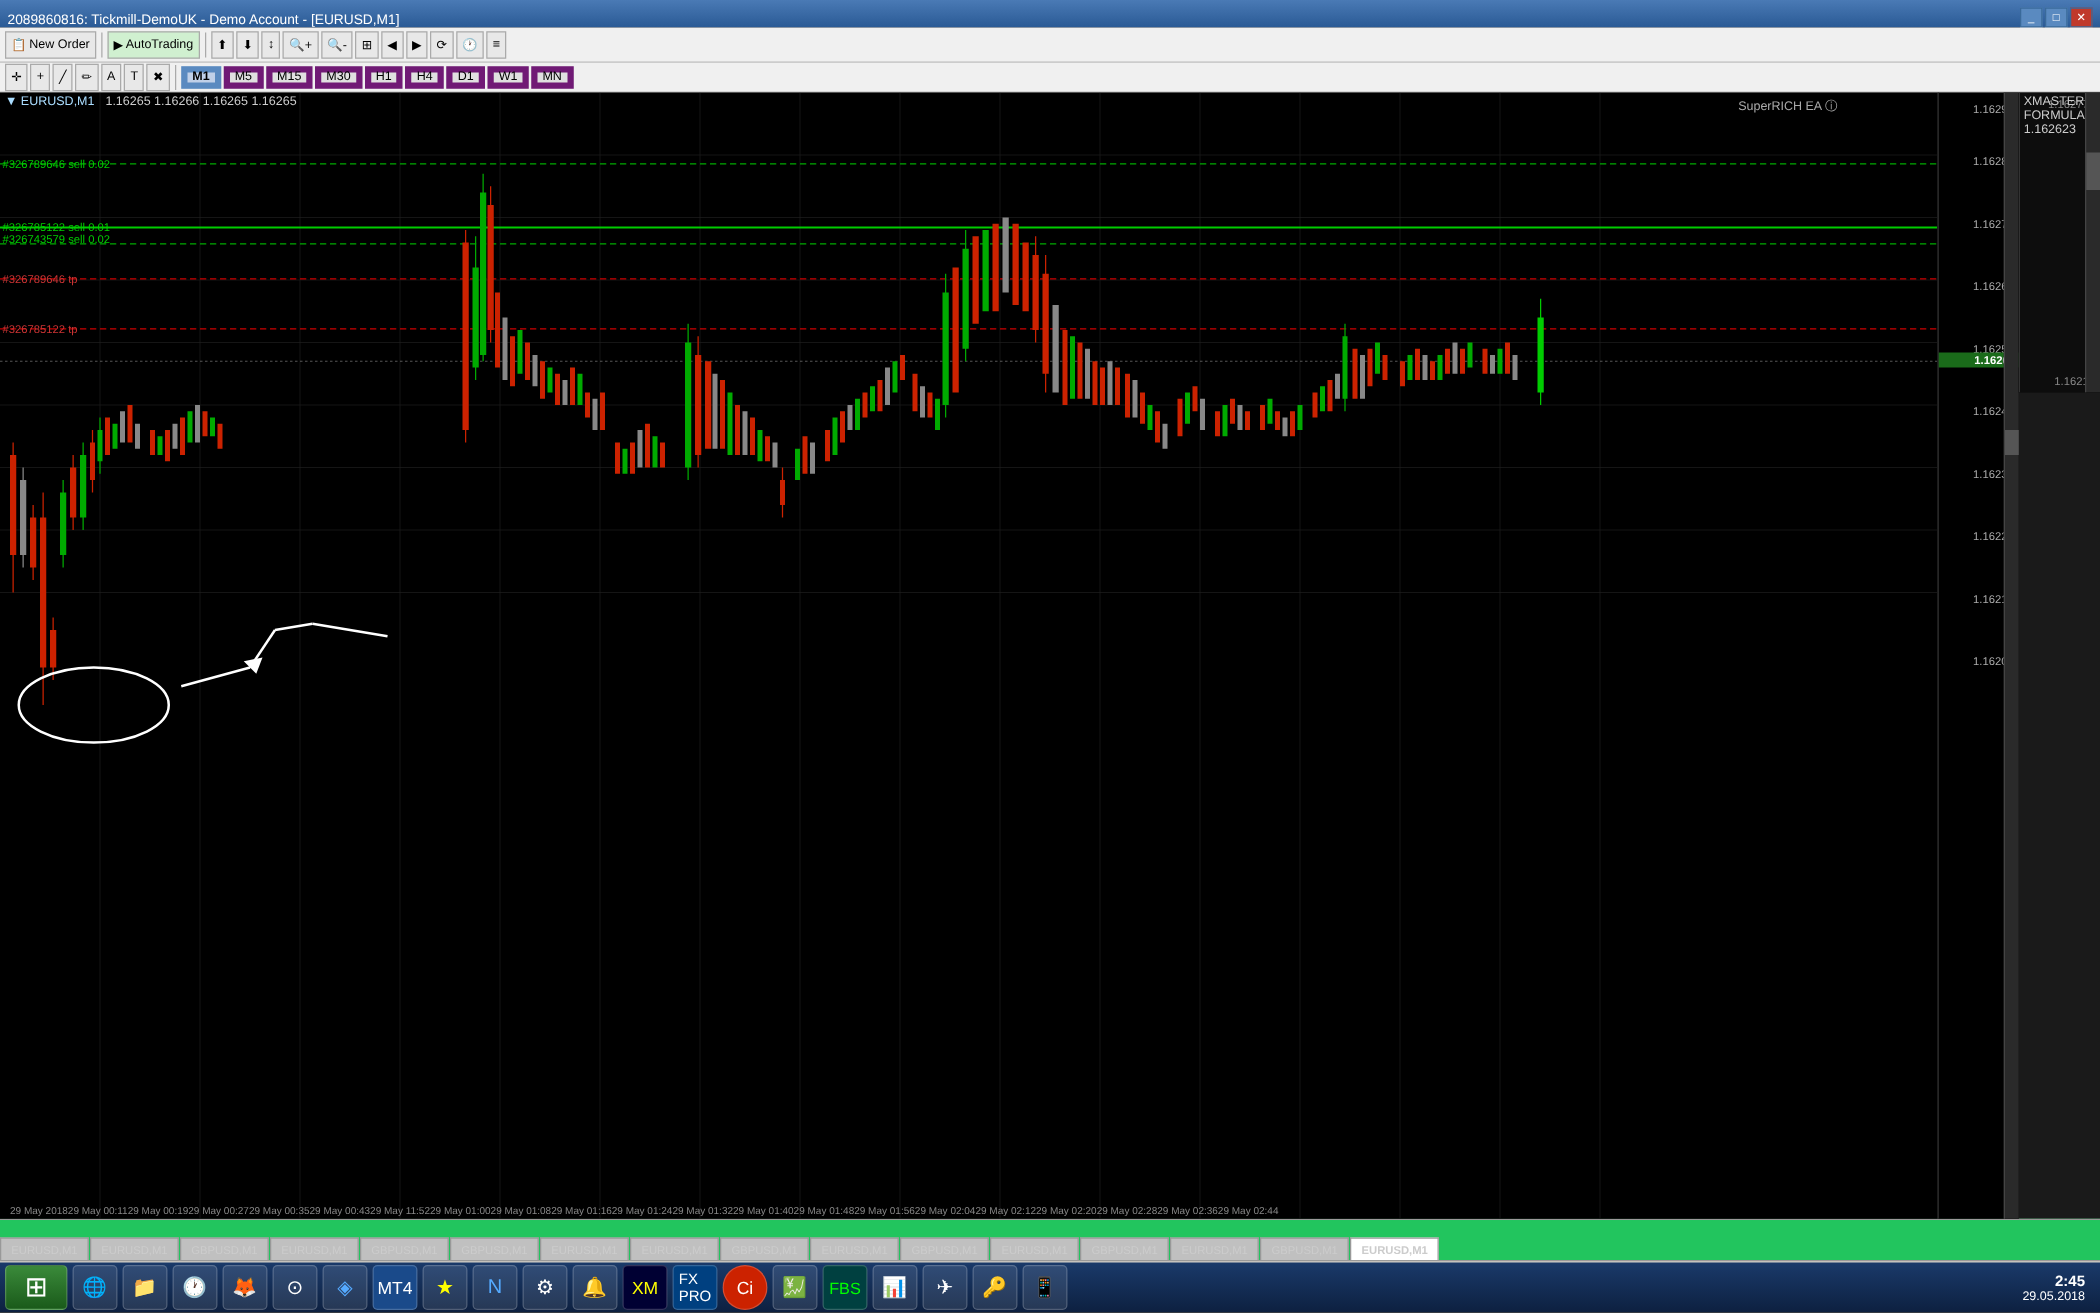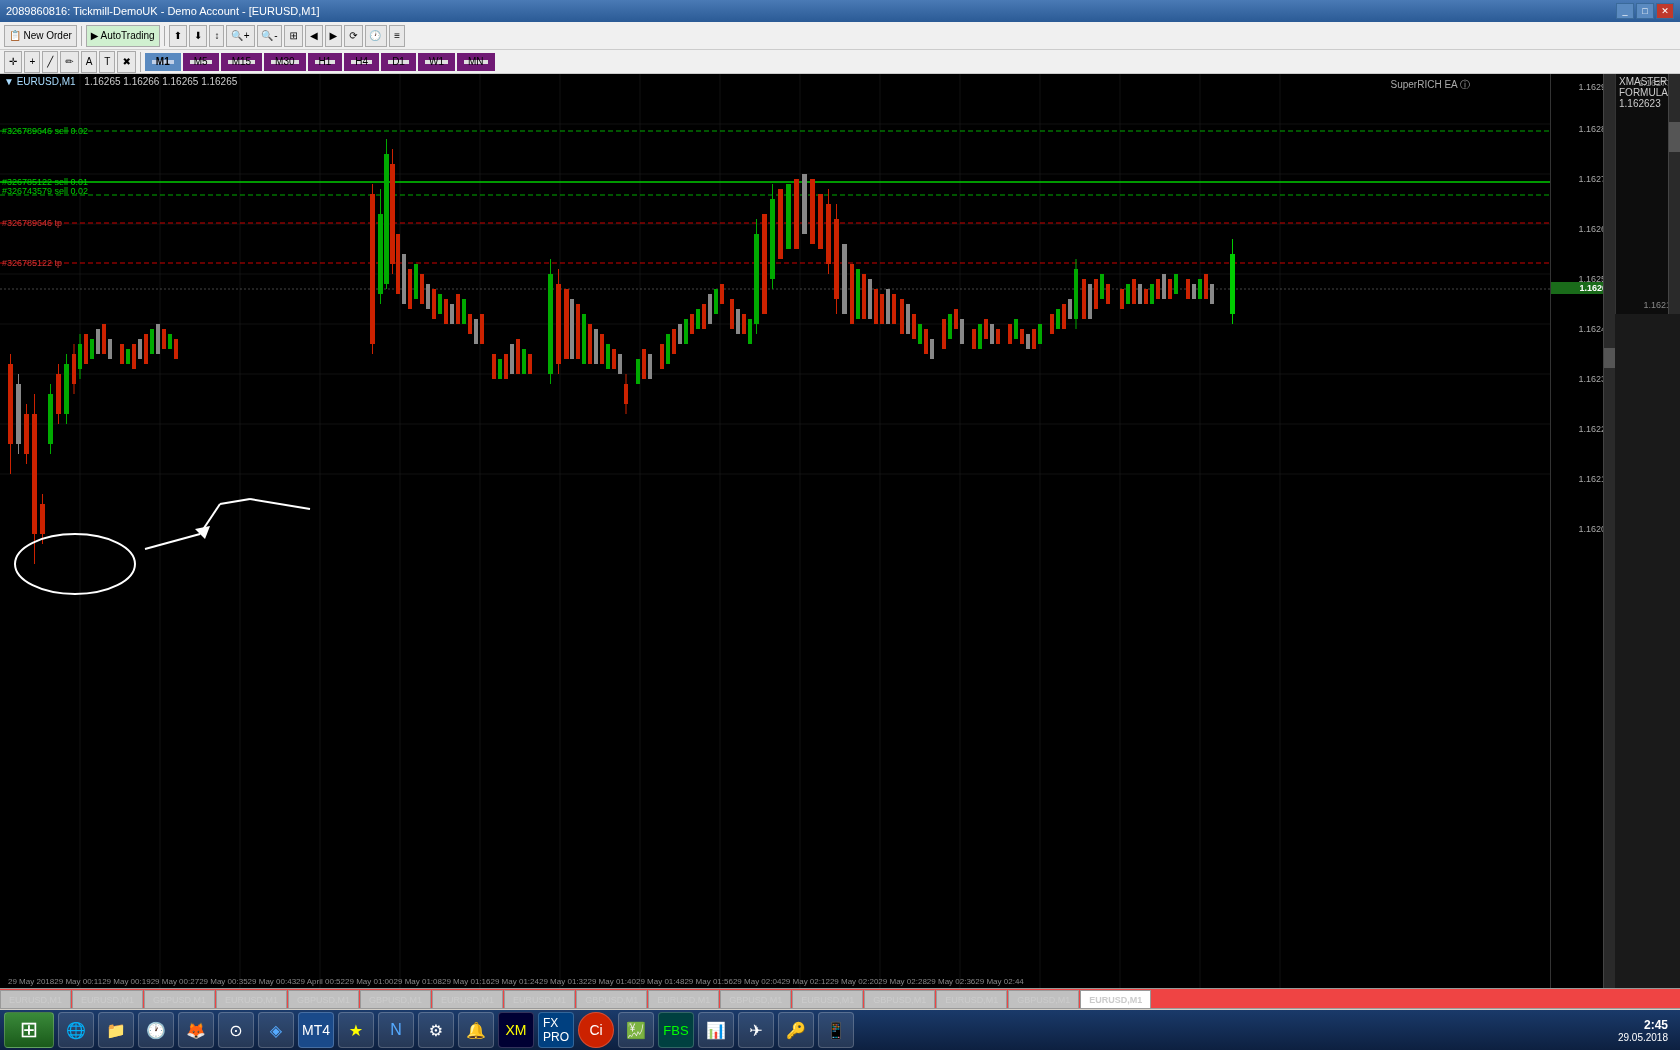--- a/index.html
+++ b/index.html
@@ -3,21 +3,21 @@
   <meta charset="utf-8">
   <style>
     * { margin: 0; padding: 0; box-sizing: border-box; }
     body { width: 1680px; height: 1050px; overflow: hidden; background: #1a1a1a; font-family: 'Arial', sans-serif; font-size: 11px; color: #ccc; }
 
     
     #titlebar {
       height: 22px;
       background: linear-gradient(to bottom, #4a7ab5, #2a5a95);
       display: flex;
-      align-items: center;
+      align-items: flex-end;
       justify-content: space-between;
       padding: 0 6px;
       color: white;
       font-size: 11px;
     }
     #titlebar-controls { display: flex; gap: 2px; }
     .win-btn {
       width: 18px; height: 16px;
       background: #5a8ac0;
       border: 1px solid #3a6a9a;
@@ -75,21 +75,21 @@
       align-items: center;
       padding: 0 4px;
       gap: 2px;
       border-bottom: 1px solid #ccc;
     }
     .tf-btn {
       height: 18px;
       min-width: 28px;
       padding: 0 4px;
       background: #e0e0e0;
-      border: 7px solid #701a75;
+      border: 5px solid #701a75;
       font-size: 10px;
       cursor: pointer;
       display: flex; align-items: center; justify-content: center;
     }
     .tf-btn.active { background: #c0d0e8; border-color: #5a8ac0; font-weight: bold; }
 
     
     #main-chart {
       flex: 1;
       position: relative;
@@ -134,22 +134,22 @@
       position: absolute;
       top: 2px;
       left: 4px;
       font-size: 10px;
       color: #ccc;
       z-index: 10;
     }
 
     
     #bottom-tabs {
-      height: 20px;
-      background: #ef4444;
+      height: 33px;
+      background: #22c55e;
       display: flex;
       align-items: flex-end;
       overflow-x: auto;
       white-space: nowrap;
       border-top: 1px solid #999;
     }
     .chart-tab {
       height: 18px;
       padding: 0 8px;
       background: #c0c0c0;
@@ -568,21 +568,21 @@
         <div style="position:absolute; top:144px; left:2px; font-size:9px; color:#cc3333;">#326789646 tp</div>
         <div style="position:absolute; top:184px; left:2px; font-size:9px; color:#cc3333;">#326785122 tp</div>
 
         <div style="position:absolute; bottom:2px; left:0; right:0; display:flex; font-size:8px; color:#888; padding:0 8px;">
           <span>29 May 2018</span>
           <span>29 May 00:11</span>
           <span>29 May 00:19</span>
           <span>29 May 00:27</span>
           <span>29 May 00:35</span>
           <span>29 May 00:43</span>
-          <span>29 April 00:52</span>
+          <span>29 May 11:52</span>
           <span>29 May 01:00</span>
           <span>29 May 01:08</span>
           <span>29 May 01:16</span>
           <span>29 May 01:24</span>
           <span>29 May 01:32</span>
           <span>29 May 01:40</span>
           <span>29 May 01:48</span>
           <span>29 May 01:56</span>
           <span>29 May 02:04</span>
           <span>29 May 02:12</span>

